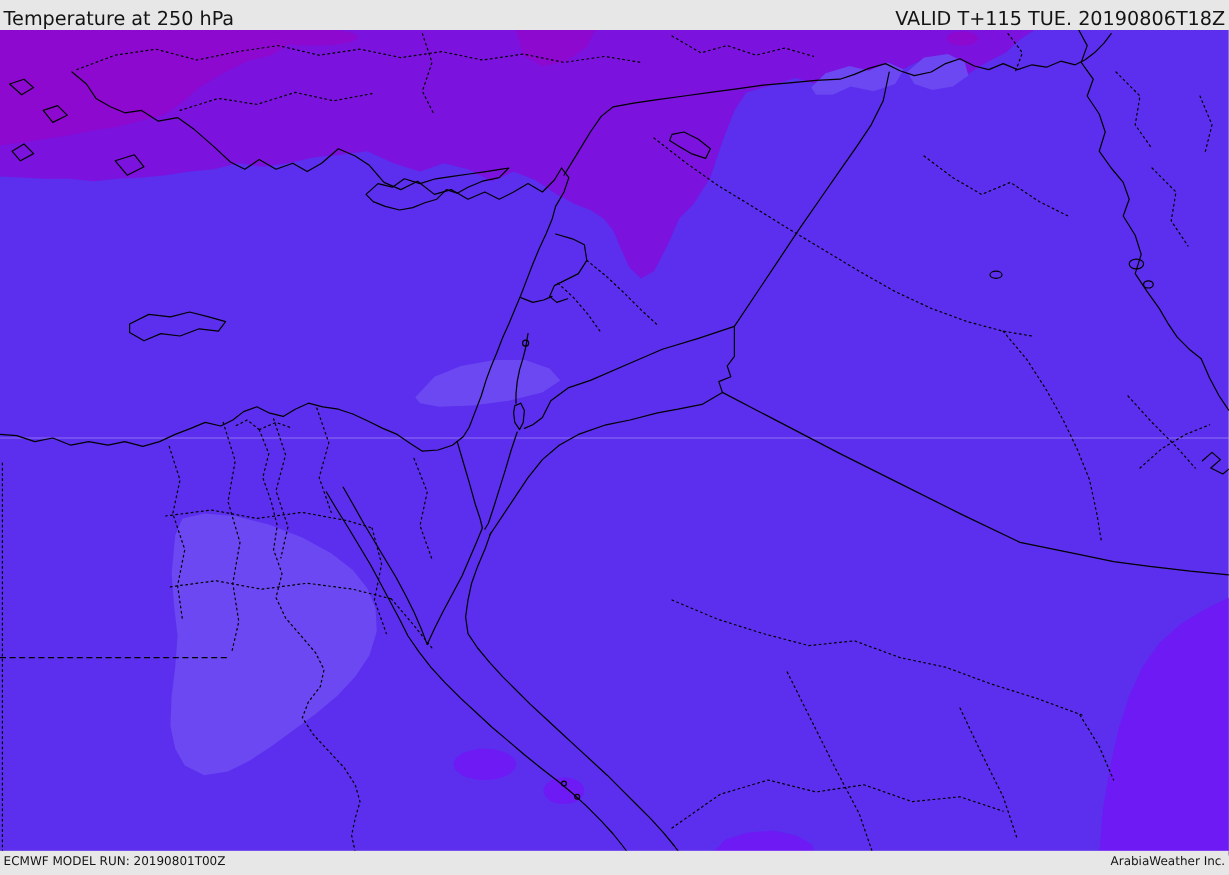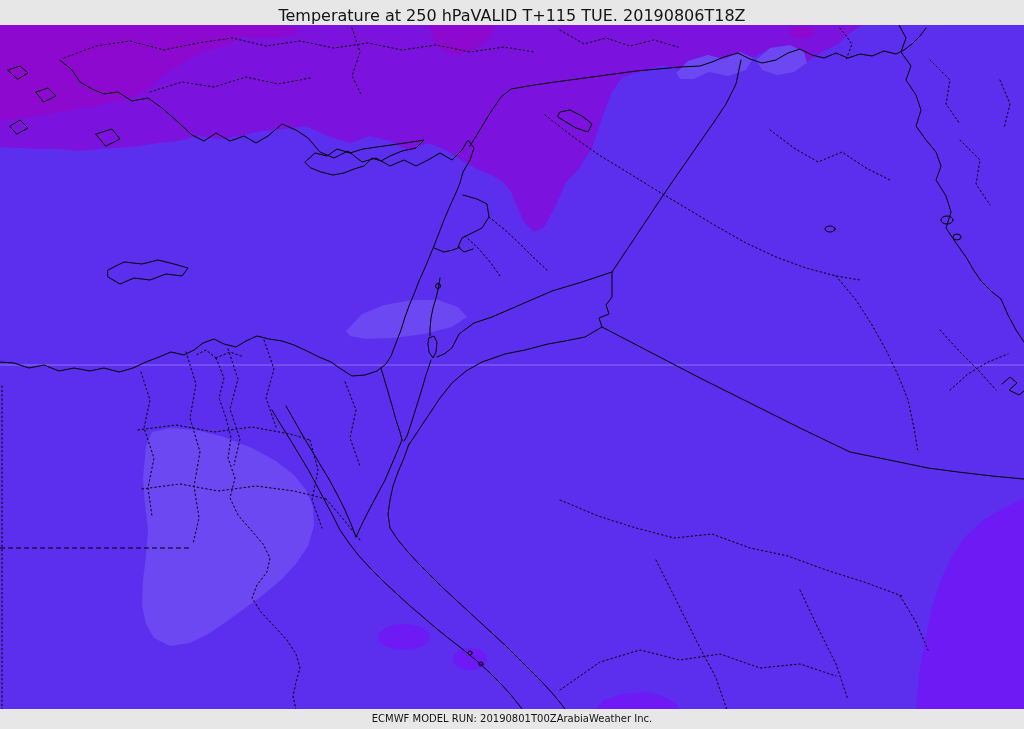--- a/index.html
+++ b/index.html
@@ -3,21 +3,21 @@
 <meta charset="utf-8">
 <style>
   html,body{margin:0;padding:0;}
   .screen{
     position:relative;width:1024px;height:729px;overflow:hidden;
     font-family:"DejaVu Sans","Liberation Sans",sans-serif;
     background:#e7e7e7;
   }
   .bar{
     position:absolute;left:0;width:1024px;box-sizing:border-box;
-    display:flex;justify-content:center;
+    display:flex;justify-content:space-between;
     background:#e7e7e7;color:#141414;z-index:5;
   }
   .bar.header{top:0;height:25px;align-items:flex-end;padding:0 3px 1px 3px;font-size:16px;line-height:1;}
   .bar.footer{bottom:0;height:16px;align-items:center;padding:10px 3px;font-size:10px;line-height:1;}
   .bar span{white-space:nowrap;}
   svg.map{position:absolute;top:0;left:0;z-index:1;}
   .coast{fill:none;stroke-width:1;stroke-linejoin:round;stroke-linecap:round;}
   .border{fill:none;stroke-width:1;stroke-linejoin:round;stroke-linecap:round;}
   .admin{fill:none;stroke-width:1;stroke-dasharray:1.5 2.8;stroke-linecap:round;}
   .dashed{fill:none;stroke-width:1;stroke-dasharray:5 3;}

